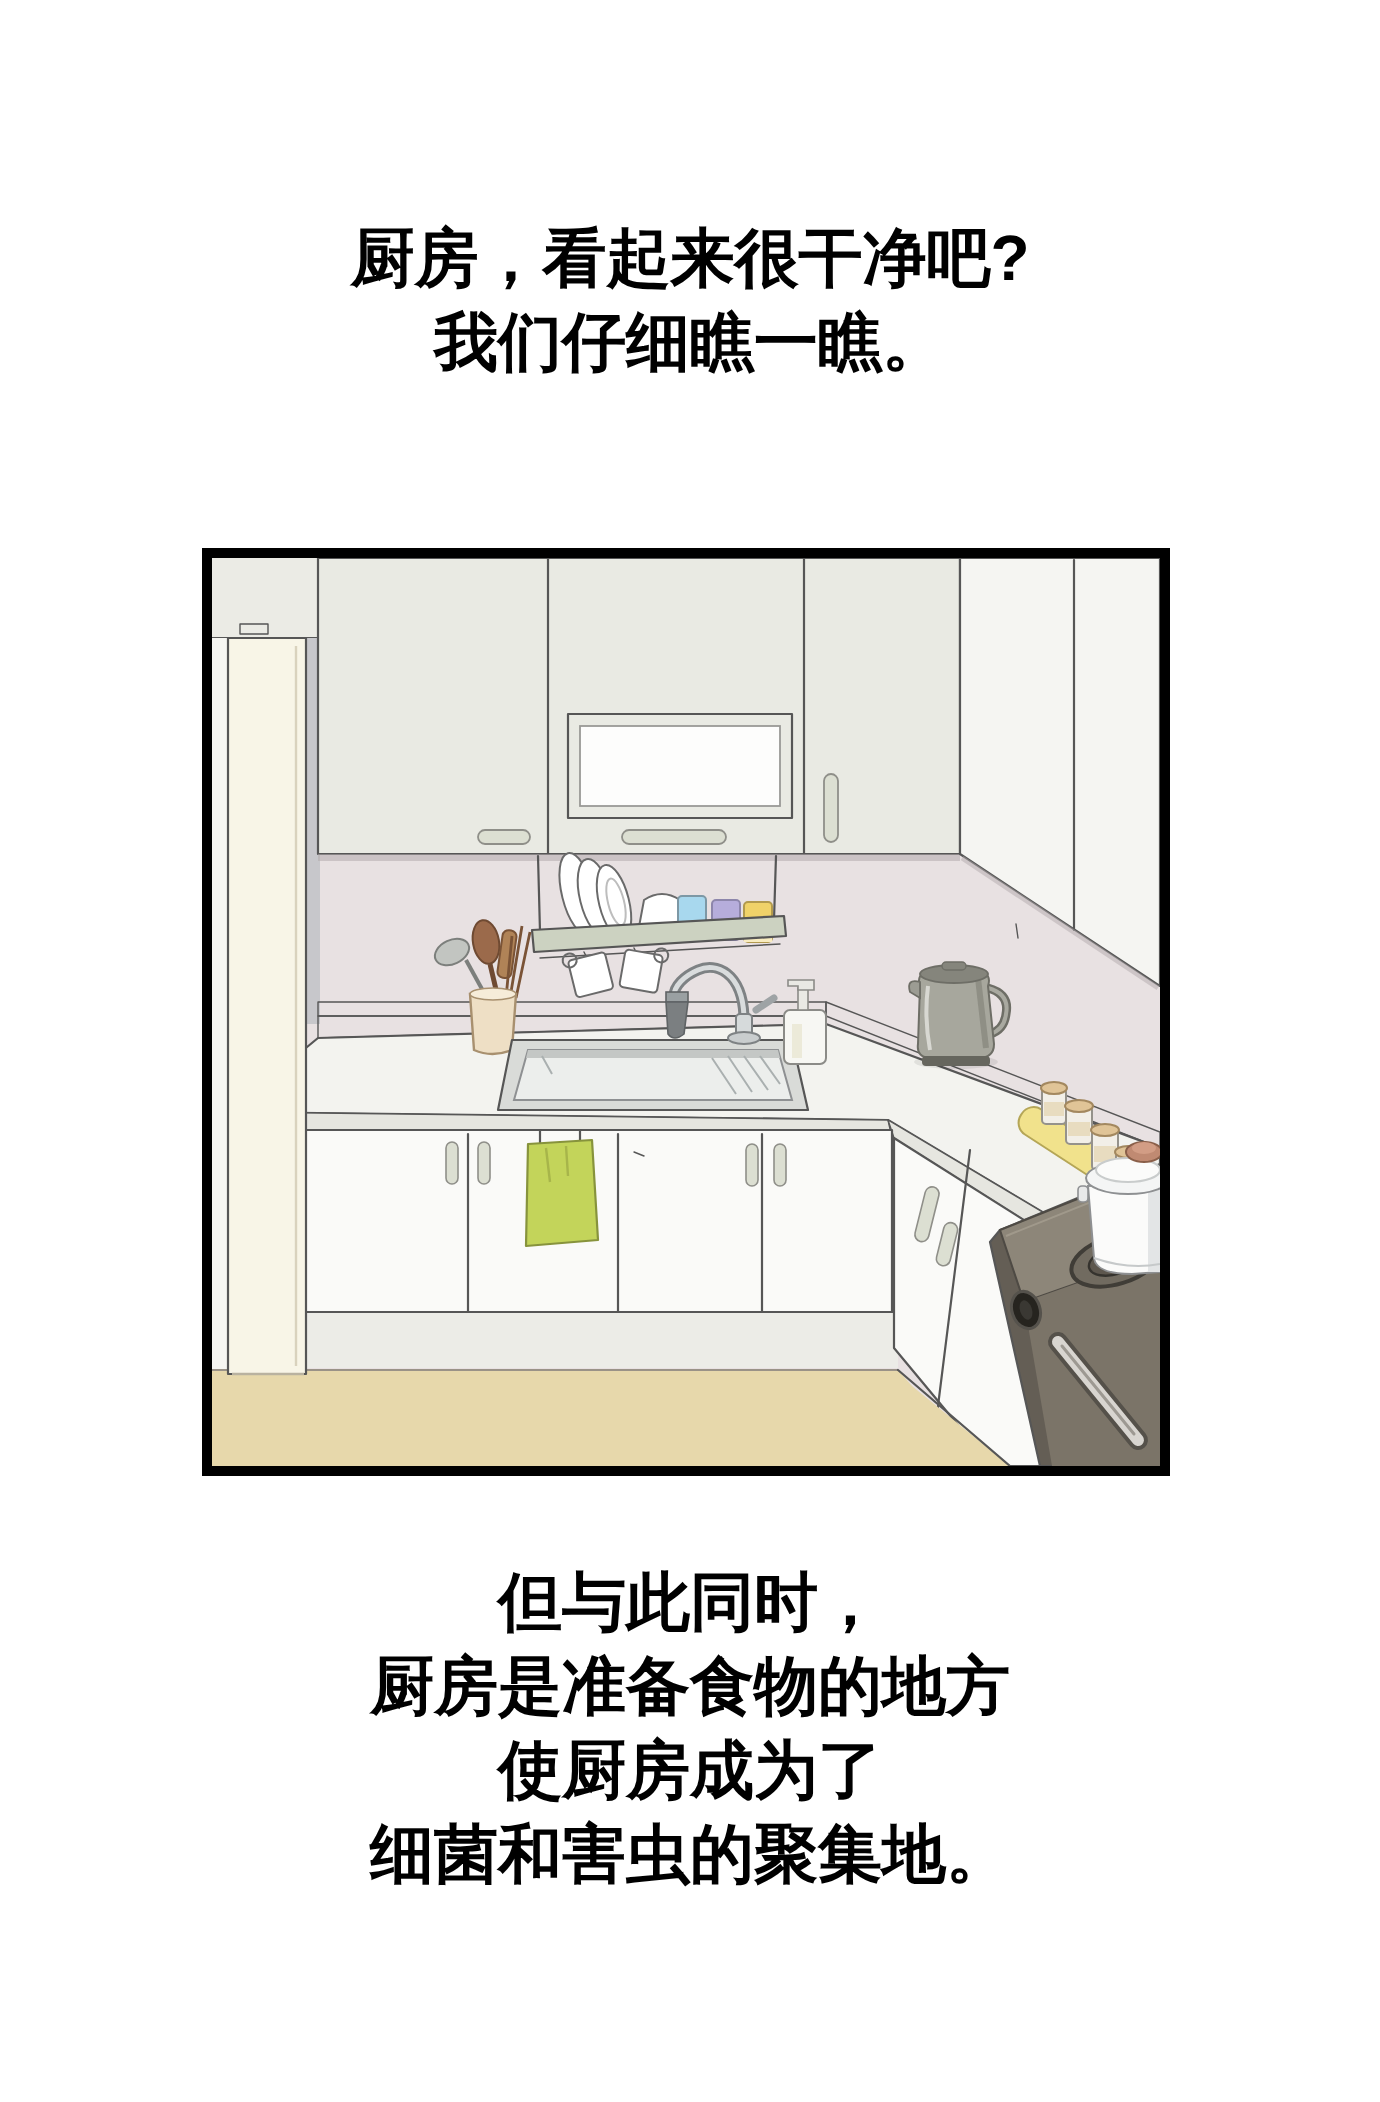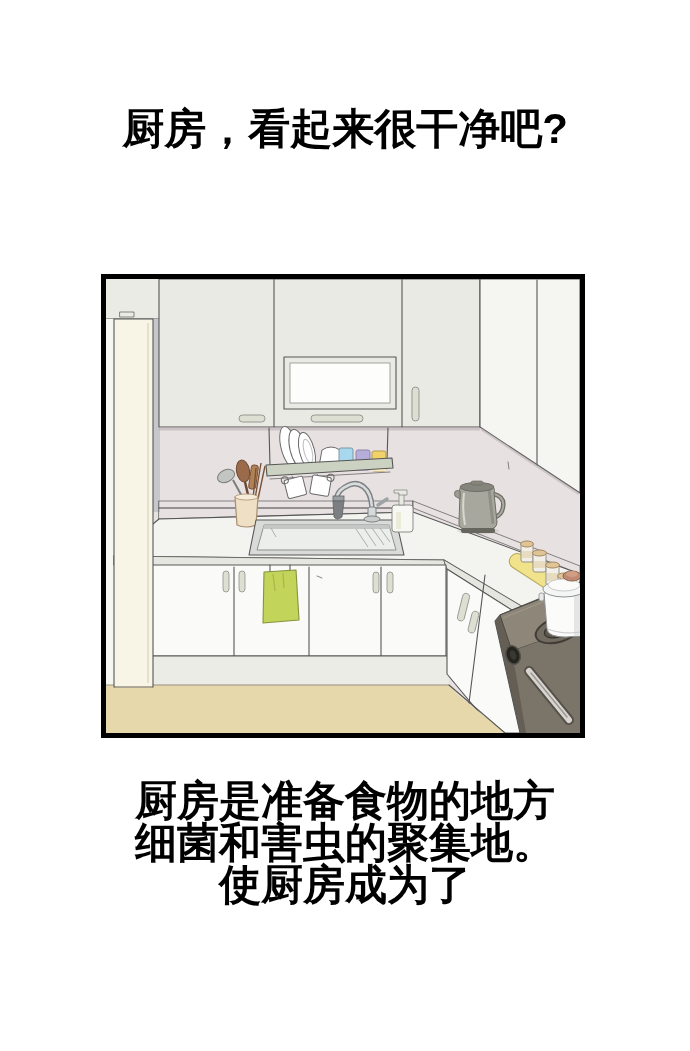--- a/index.html
+++ b/index.html
@@ -1,20 +1,20 @@
 <!DOCTYPE html>
 <html style="--pagebg: #ffffff; --text: #000000; --border: #000000; --line: #565656; --wall: #e8e1e2; --cab: #e9eae3; --cabr: #f5f5f2; --panelwhite: #fdfdfc; --handle: #dcdfd2; --fridge: #f8f5e7; --gap: #c7c7cb; --counter: #f3f3ef; --edge: #e6e6e0; --doors: #fafaf8; --kick: #ecece7; --floor: #e7d8ab; --rack: #ccd2c1; --towel: #c3d45a; --tray: #f1e28c; --kettle: #a7a79d; --kettledark: #85857c; --stovetop: #8d8679; --stoveface: #7b7468; --stovedark: #645e55; --pot: #fbfbfa; --potknob: #c08a72; --cupblue: #a8d8ee; --cuppurple: #b6addb; --cupyellow: #f0d269; --wood: #9b6a4b; --wooddark: #7a5336; --ucup: #eedfc5; --steel: #c9cdce; --sinkrim: #d9dbd8; --sinkin: #eceeec;"><head>
 <meta charset="utf-8">
 <style>
   html,body{margin:0;padding:0;}
   body{background:var(--pagebg,#fff);}
   .stage{position:relative;width:690px;height:1051px;background:var(--pagebg,#fff);overflow:hidden;
          font-family:"Liberation Sans","DejaVu Sans",sans-serif;}
   .caption{position:absolute;left:0;right:0;text-align:center;color:var(--text,#000);
-           font-weight:700;font-size:42px;line-height:42px;letter-spacing:0;}
+           font-weight:700;font-size:32px;line-height:42px;letter-spacing:0;}
   .caption-top{top:108px;}
   .caption-bottom{top:780px;}
   .panel{position:absolute;left:101px;top:274px;width:484px;height:464px;
          border:5px solid var(--border,#000);box-sizing:border-box;background:#fff;}
   .panel svg{display:block;}
   
   .s{stroke:var(--line);stroke-width:1.1;stroke-linejoin:round;stroke-linecap:round;fill:none;}
   .thin{stroke-width:.7;}
   .f-wall{fill:var(--wall);}     .f-cab{fill:var(--cab);}
   .f-cabr{fill:var(--cabr);}     .f-pw{fill:var(--panelwhite);}
@@ -34,20 +34,21 @@
   .f-steel{fill:var(--steel);}   .f-sinkrim{fill:var(--sinkrim);}
   .f-sinkin{fill:var(--sinkin);} .f-white{fill:#ffffff;}
 </style>
 </head>
 <body>
 
 <div class="stage">
 
   <div class="caption caption-top">
     <div>厨房，看起来很干净吧?</div>
+    <div>我们仔细瞧一瞧。</div>
   </div>
 
   <div class="panel">
     <svg width="474" height="454" viewBox="0 0 474 454" role="img" aria-label="手绘插画：整洁的厨房。吊柜和翻板柜门、沥水碗碟架上放着盘子和蓝紫黄三色杯子、挂着两个马克杯、餐具筒插着木勺和筷子、不锈钢水槽和水龙头、洗洁精瓶、电热水壶、黄色托盘上的调味罐、燃气灶上放着白色汤锅、下柜门挂着绿色抹布、左侧是白色冰箱、米色地板">
 
       <rect class="f-wall" x="0" y="0" width="474" height="454"></rect>
 
       <g>
         <rect x="0" y="0" width="53" height="40" fill="#ebebe5"></rect>
         <line class="s" x1="0" y1="40" x2="53" y2="40"></line>
@@ -262,18 +263,19 @@
         <rect x="433" y="314" width="5" height="8" rx="2" fill="#e8e9e9" stroke="#8e9092" stroke-width="0.8"></rect>
         <ellipse cx="458" cy="310" rx="21" ry="8" fill="#f4f5f5" stroke="#8e9092"></ellipse>
         <ellipse cx="458" cy="306" rx="16" ry="6" fill="#fbfbfa" stroke="#c9cccc"></ellipse>
         <ellipse class="f-potknob" cx="466" cy="297" rx="9" ry="5" stroke="#8a5f49"></ellipse>
         <ellipse cx="466" cy="295" rx="6" ry="3" fill="#d29d85"></ellipse>
       </g>
     </svg>
   </div>
 
   <div class="caption caption-bottom">
+    <div>但与此同时，</div>
     <div>厨房是准备食物的地方</div>
+    <div>使厨房成为了</div>
     <div>细菌和害虫的聚集地。</div>
-    <div>使厨房成为了</div>
   </div>
 
 </div>
 
 </body></html>

